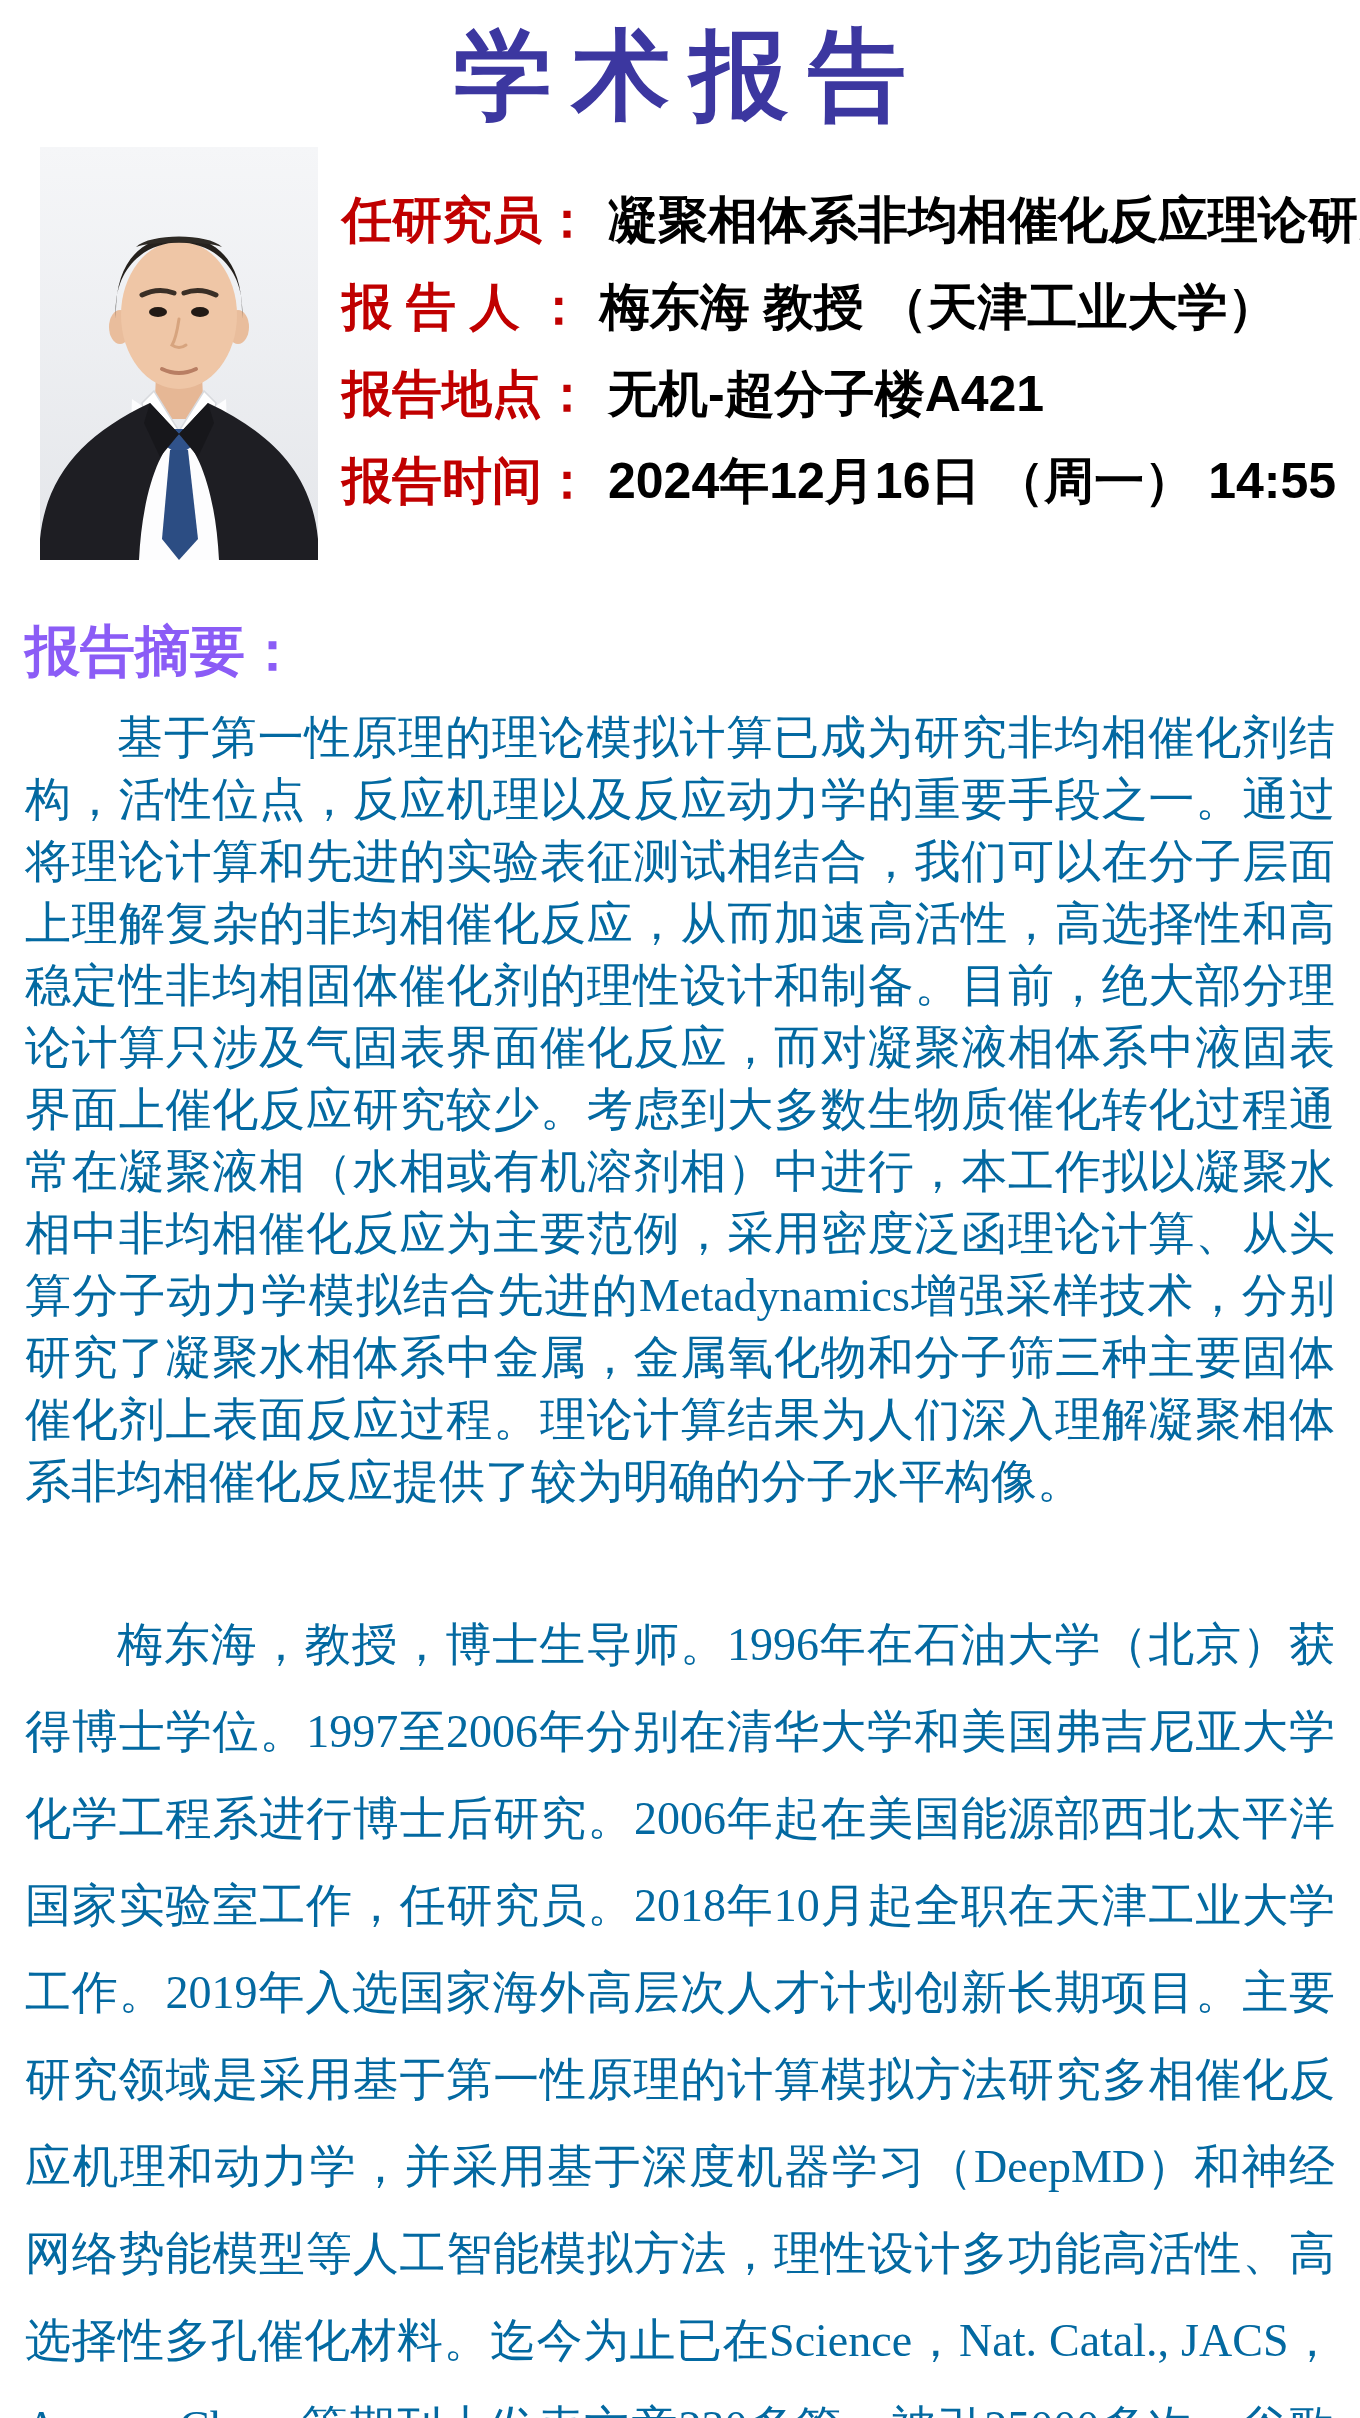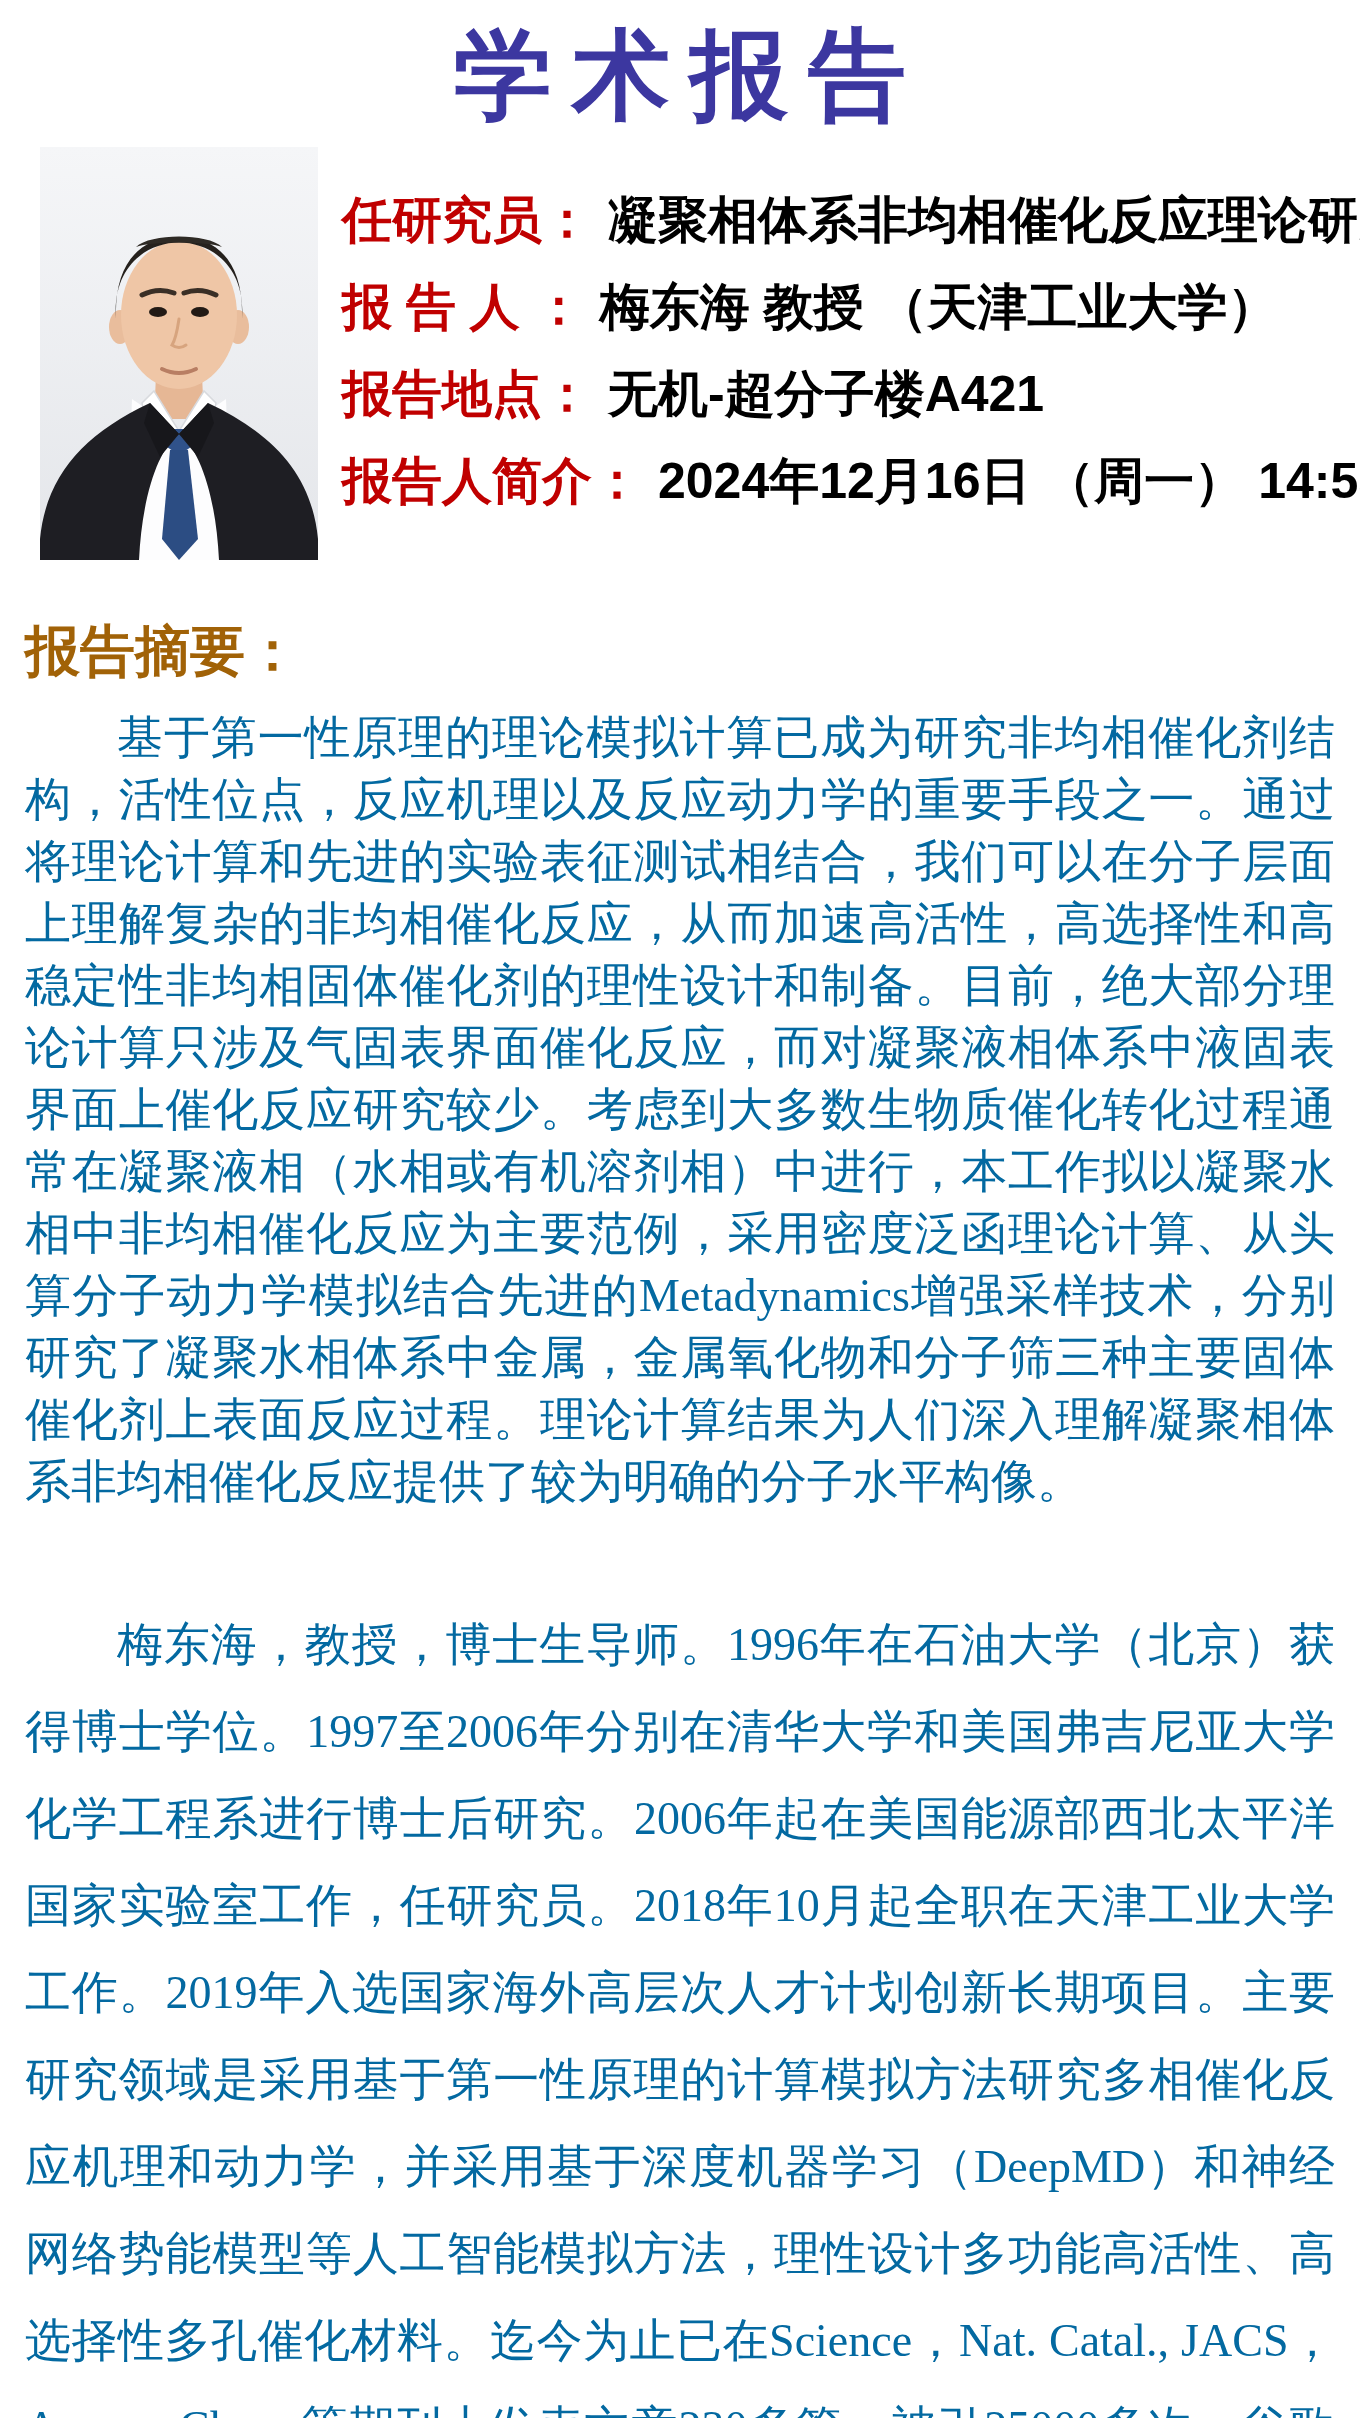--- a/index.html
+++ b/index.html
@@ -51,21 +51,21 @@
   .info-label { color:#c00000; }
   .info-value { color:#000; margin-left:16px; }
 
   
   .section { margin:0 25px; }
   .section-abstract { margin-top:60px; }
   .section-bio { margin-top:88px; }
   .section-heading {
     font-size:55px;
     font-weight:bold;
-    color:#a16207;
+    color:#8b5cf6;
     line-height:1.15;
     font-family:"Liberation Sans", sans-serif;
   }
   .body-text {
     margin-top:24px;
     font-size:46px;
     line-height:62px;
     text-align:justify;
     text-indent:2em;
     color:#0369a1;
@@ -130,21 +130,21 @@
       <div class="info-row">
         <span class="info-label">任研究员：</span><span class="info-value">凝聚相体系非均相催化反应理论研究</span>
       </div>
       <div class="info-row">
         <span class="info-label">报 告 人 ：</span><span class="info-value">梅东海 教授 （天津工业大学）</span>
       </div>
       <div class="info-row">
         <span class="info-label">报告地点：</span><span class="info-value">无机-超分子楼A421</span>
       </div>
       <div class="info-row">
-        <span class="info-label">报告人简介：</span><span class="info-value">2024年12月16日 （周一） 14:55</span>
+        <span class="info-label">报告时间：</span><span class="info-value">2024年12月16日 （周一） 14:55</span>
       </div>
     </div>
   </div>
 
   <div class="section section-abstract">
     <h2 class="section-heading">报告摘要：</h2>
     <p class="body-text">基于第一性原理的理论模拟计算已成为研究非均相催化剂结构，活性位点，反应机理以及反应动力学的重要手段之一。通过将理论计算和先进的实验表征测试相结合，我们可以在分子层面上理解复杂的非均相催化反应，从而加速高活性，高选择性和高稳定性非均相固体催化剂的理性设计和制备。目前，绝大部分理论计算只涉及气固表界面催化反应，而对凝聚液相体系中液固表界面上催化反应研究较少。考虑到大多数生物质催化转化过程通常在凝聚液相（水相或有机溶剂相）中进行，本工作拟以凝聚水相中非均相催化反应为主要范例，采用密度泛函理论计算、从头算分子动力学模拟结合先进的Metadynamics增强采样技术，分别研究了凝聚水相体系中金属，金属氧化物和分子筛三种主要固体催化剂上表面反应过程。理论计算结果为人们深入理解凝聚相体系非均相催化反应提供了较为明确的分子水平构像。</p>
   </div>
 
   <div class="section section-bio">

